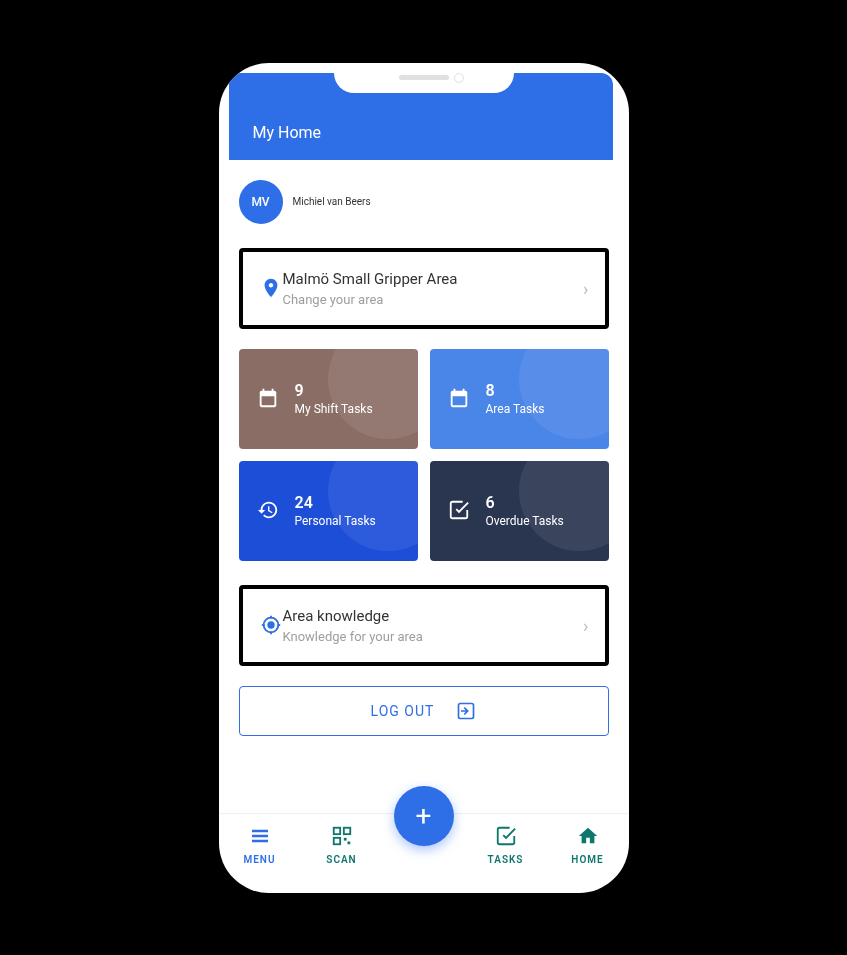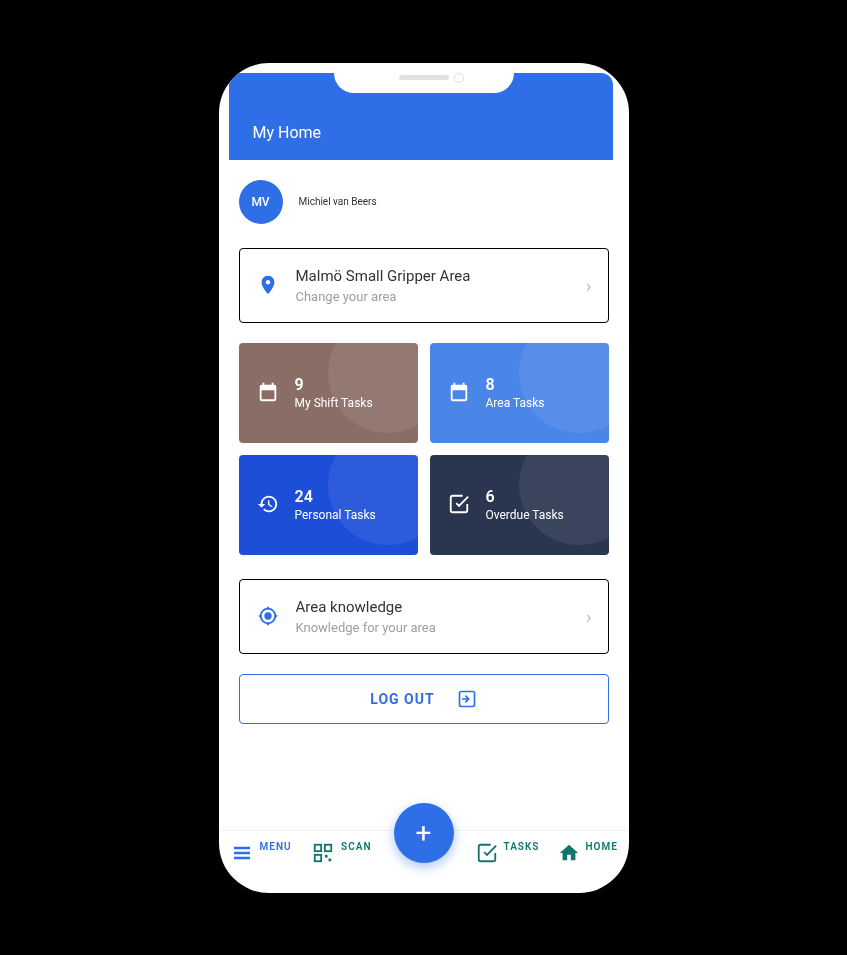--- a/index.html
+++ b/index.html
@@ -71,21 +71,21 @@
     
     .content {
       flex: 1;
       padding: 20px;
       overflow-y: auto;
     }
     
     .user-row {
       display: flex;
       align-items: center;
-      gap: 16px;
+      gap: 10px;
       margin-bottom: 24px;
     }
     
     .avatar {
       width: 44px;
       height: 44px;
       border-radius: 50%;
       background: #2e6ee6;
       color: #fff;
       display: flex;
@@ -94,26 +94,25 @@
       font-size: 12px;
       font-weight: 500;
     }
     
     .user-name {
       font-size: 10px;
       color: #333;
     }
     
     .card {
-      border: 1px solid #000000;
+      border: 4px solid #000000;
       border-radius: 4px;
       padding: 18px 16px;
       display: flex;
       align-items: center;
-      gap: 16px;
       margin-bottom: 20px;
       cursor: pointer;
     }
     
     .card-icon {
       width: 24px;
       height: 24px;
       display: flex;
       align-items: center;
       justify-content: center;
@@ -192,43 +191,43 @@
     .tile-red { background: #1d4ed8; }
     .tile-dark { background: #2a3550; }
     
     .logout-btn {
       width: 100%;
       border: 1px solid #2e6ee6;
       background: #fff;
       color: #2e6ee6;
       padding: 14px;
       font-size: 14px;
-      font-weight: 700;
+      font-weight: 400;
       letter-spacing: 1px;
       border-radius: 4px;
       display: flex;
       align-items: center;
       justify-content: center;
       gap: 22px;
       cursor: pointer;
     }
     
     .bottom-nav {
       display: flex;
       justify-content: space-around;
       align-items: center;
       padding: 10px 0 28px;
       border-top: 1px solid #f0f0f0;
       position: relative;
     }
     
     .nav-item {
       display: flex;
-      flex-direction: row;
-      align-items: flex-start;
+      flex-direction: column;
+      align-items: center;
       gap: 6px;
       cursor: pointer;
       width: 60px;
     }
     
     .nav-icon {
       width: 24px;
       height: 24px;
       display: flex;
       align-items: center;

